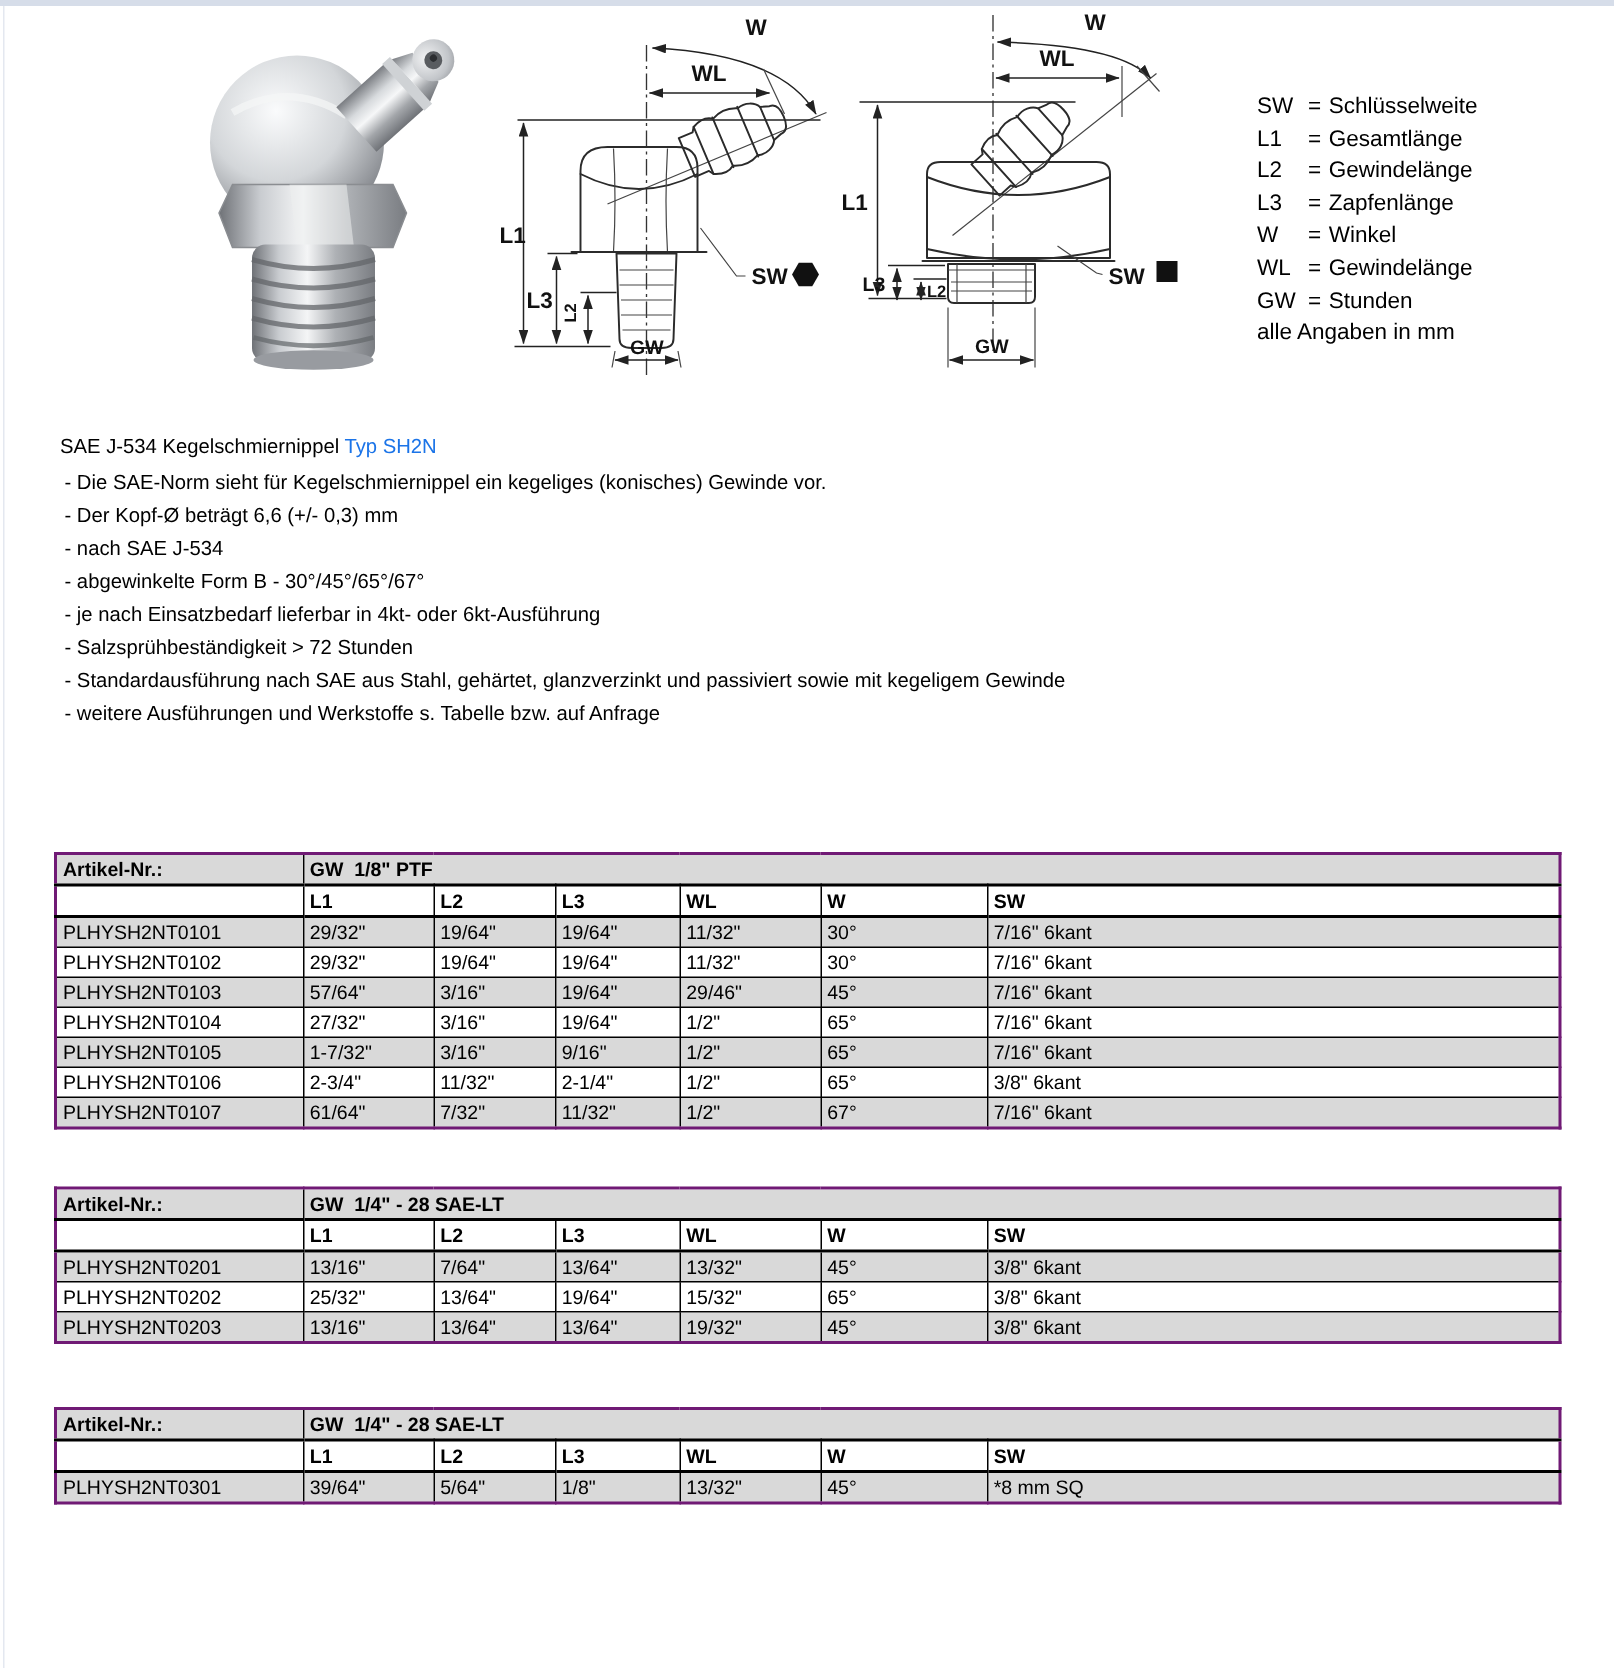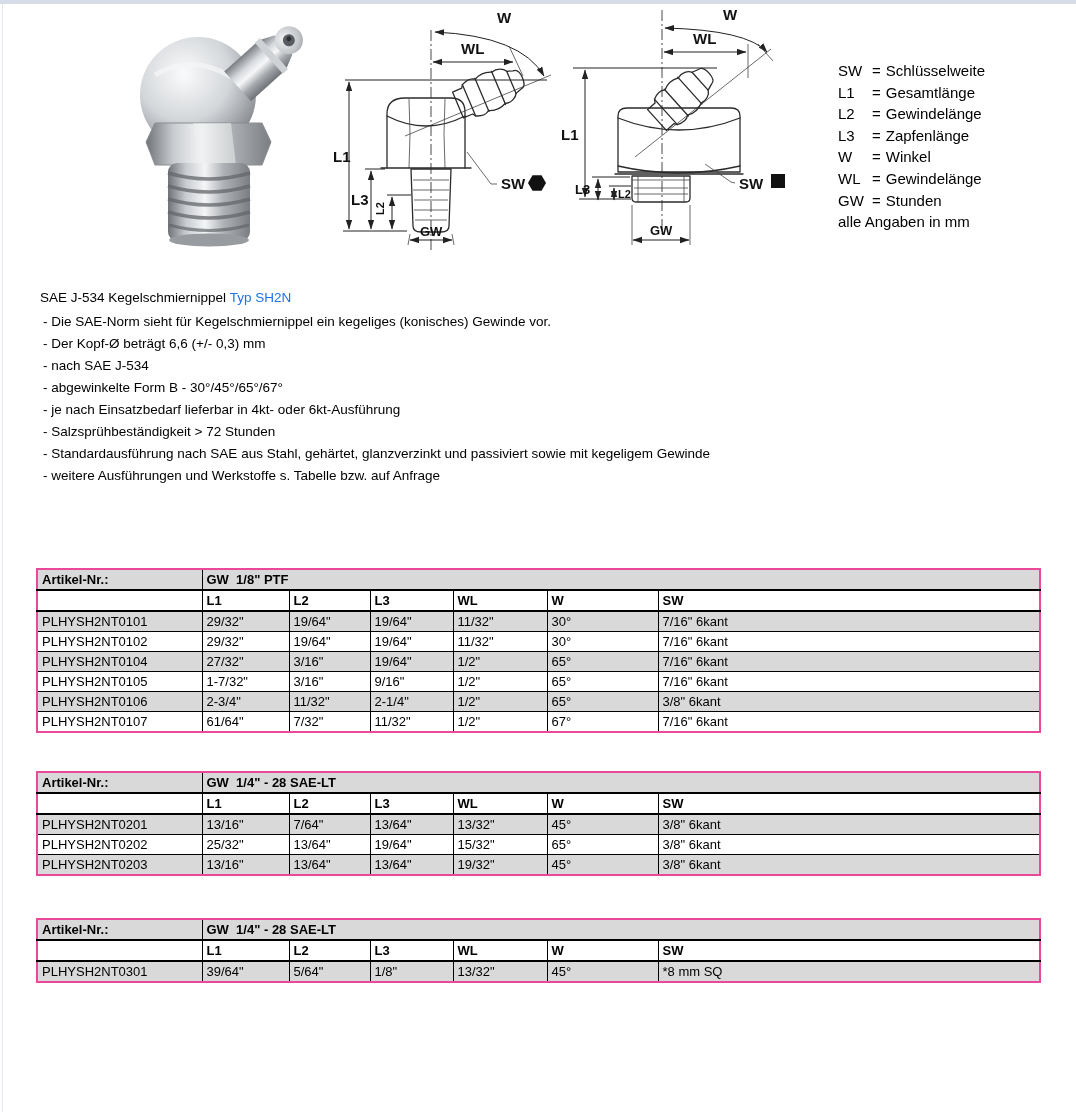--- a/index.html
+++ b/index.html
@@ -15,21 +15,21 @@
   .legend{position:absolute;left:838px;top:60px;font-size:15px;line-height:21.6px;}
   .legend .abbr{display:inline-block;width:34px;}
   .legend .eq{display:inline-block;margin-right:5px;}
 
   .intro{position:absolute;left:40px;top:290px;width:800px;}
   .title{font-size:13.5px;font-weight:normal;margin-bottom:6px;}
   .title .blue{color:#1b74e8;}
   .bullet-line{font-size:13.5px;line-height:22px;padding-left:3px;}
 
   .tables{position:absolute;left:36px;top:568px;width:1003px;}
-  table{border-collapse:collapse;border:2px solid #ec4899;width:1003px;table-layout:fixed;}
+  table{border-collapse:collapse;border:2px solid #701a75;width:1003px;table-layout:fixed;}
   table + table{margin-top:38px;}
   table.t3{margin-top:42px;}
   th,td{border:1px solid #000;height:19px;padding:0 4px;font-size:13px;text-align:left;
         vertical-align:middle;overflow:hidden;white-space:pre;}
   th{font-weight:bold;}
   tr.cap th{background:#d9d9d9;border-bottom:2px solid #000;}
   thead tr.cols th{background:#fff;border-bottom:2px solid #000;}
   tbody tr:nth-child(odd) td{background:#d9d9d9;}
   tbody tr:nth-child(even) td{background:#fff;}
 
@@ -297,20 +297,29 @@
           <tr>
             <td>PLHYSH2NT0102</td>
             <td>29/32"</td>
             <td>19/64"</td>
             <td>19/64"</td>
             <td>11/32"</td>
             <td>30°</td>
             <td>7/16" 6kant</td>
           </tr>
           <tr>
+            <td>PLHYSH2NT0103</td>
+            <td>57/64"</td>
+            <td>3/16"</td>
+            <td>19/64"</td>
+            <td>29/46"</td>
+            <td>45°</td>
+            <td>7/16" 6kant</td>
+          </tr>
+          <tr>
             <td>PLHYSH2NT0104</td>
             <td>27/32"</td>
             <td>3/16"</td>
             <td>19/64"</td>
             <td>1/2"</td>
             <td>65°</td>
             <td>7/16" 6kant</td>
           </tr>
           <tr>
             <td>PLHYSH2NT0105</td>

